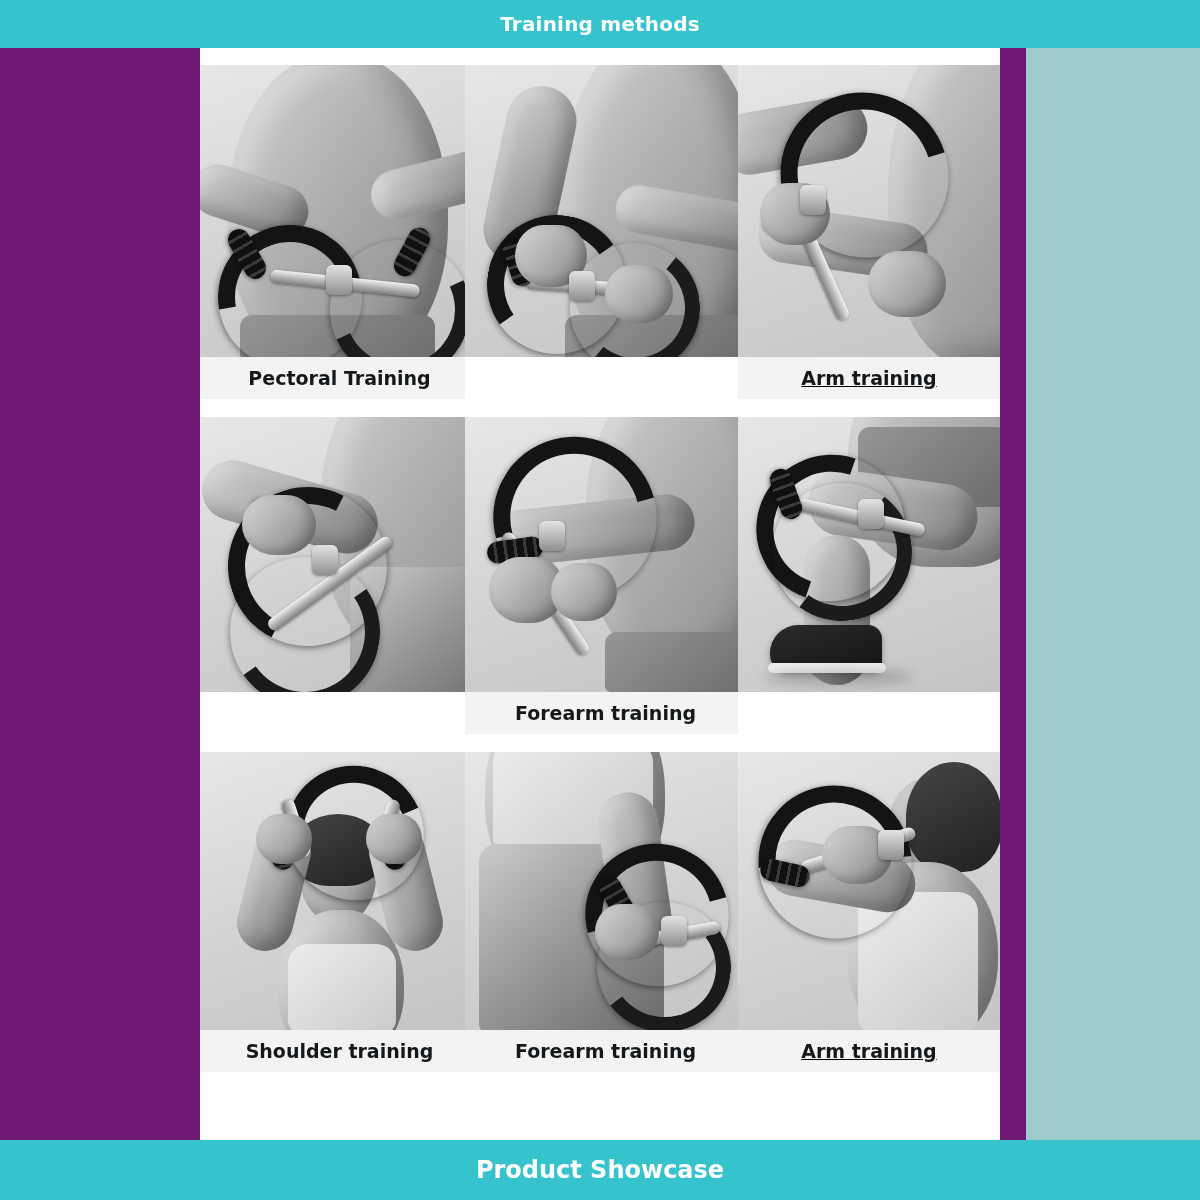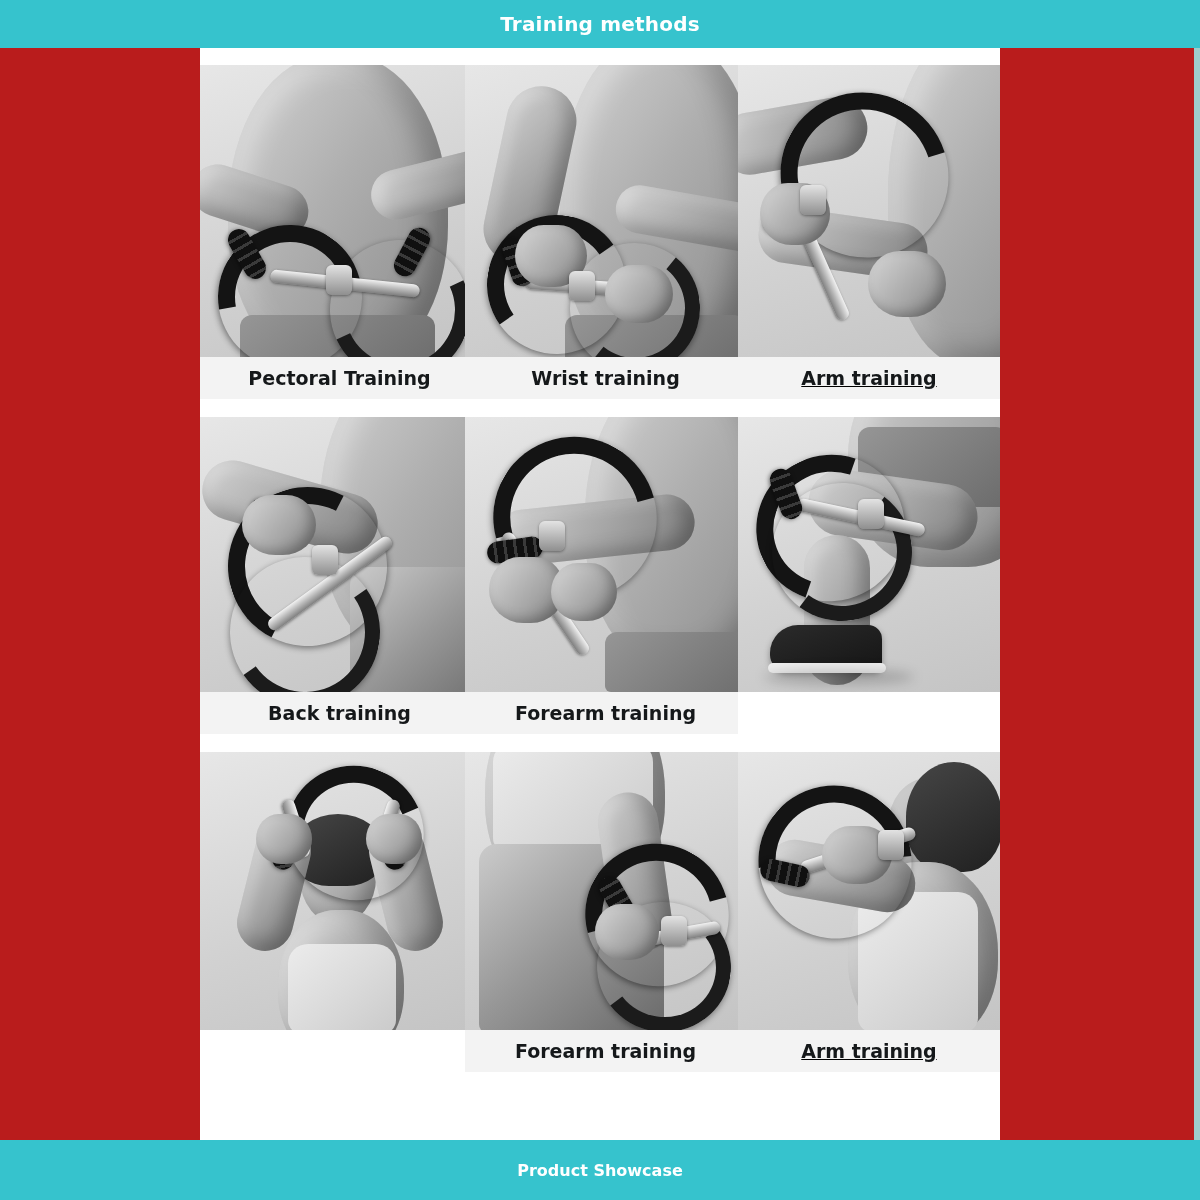--- a/index.html
+++ b/index.html
@@ -8,23 +8,23 @@
   }
   body {
     width: 1200px;
     height: 1200px;
     background: #9fcdcd;
     font-family: "DejaVu Sans", "Liberation Sans", sans-serif;
     overflow: hidden;
   }
   .page {
     position: relative;
-    width: 1194px;
+    width: 1026px;
     height: 1200px;
-    background: #b91c1c;
+    background: #701a75;
   }
 
   
   .banner-top {
     position: absolute;
     left: 0;
     top: 0;
     width: 1200px;
     height: 48px;
     background: #36c3cd;
@@ -46,21 +46,21 @@
     bottom: 0;
     width: 1200px;
     height: 60px;
     background: #36c3cd;
     display: flex;
     align-items: center;
     justify-content: center;
   }
   .banner-bottom .banner-text {
     color: #ffffff;
-    font-size: 16px;
+    font-size: 24px;
     font-weight: bold;
   }
 
   
   .content-col {
     position: absolute;
     left: 200px;
     top: 48px;
     width: 800px;
     height: 1092px;
@@ -279,23 +279,20 @@
               <div class="shorts" style="left:100px; top:250px; width:180px; height:60px;"></div>
               <div class="arc" style="left:22px; top:150px; width:105px; height:105px; transform:rotate(10deg);"></div>
               <div class="arc2" style="left:105px; top:178px; width:100px; height:100px; transform:rotate(-6deg);"></div>
               <div class="bar" style="left:60px; top:215px; width:120px; transform:rotate(4deg);"></div>
               <div class="grip" style="left:28px; top:186px; width:50px; transform:rotate(72deg);"></div>
               <div class="hand" style="left:50px; top:160px; width:72px; height:62px;"></div>
               <div class="hand" style="left:140px; top:200px; width:68px; height:58px;"></div>
               <div class="hub" style="left:104px; top:206px;"></div>
             </div>
           </div>
-          <div class="caption">
-            <span class="caption-text">Wrist training</span>
-          </div>
         </div>
 
         <div class="cell c2">
           <div class="photo">
             <div class="scene">
               <div class="torso" style="left:150px; top:-40px; width:190px; height:340px;"></div>
               <div class="limb" style="left:-20px; top:40px; width:150px; height:62px; transform:rotate(-10deg);"></div>
               <div class="limb" style="left:20px; top:150px; width:170px; height:56px; transform:rotate(8deg);"></div>
               <div class="arc" style="left:42px; top:28px; width:135px; height:130px; transform:rotate(28deg);"></div>
               <div class="bar" style="left:50px; top:120px; width:140px; transform:rotate(66deg); transform-origin:left center;"></div>
@@ -321,23 +318,20 @@
               <div class="torso" style="left:120px; top:-60px; width:210px; height:300px;"></div>
               <div class="limb" style="left:0px; top:60px; width:180px; height:60px; transform:rotate(16deg);"></div>
               <div class="jeans" style="left:150px; top:150px; width:150px; height:140px;"></div>
               <div class="arc" style="left:28px; top:70px; width:125px; height:125px; transform:rotate(-18deg);"></div>
               <div class="arc2" style="left:30px; top:140px; width:120px; height:120px; transform:rotate(10deg);"></div>
               <div class="bar" style="left:55px; top:160px; width:150px; transform:rotate(-36deg);"></div>
               <div class="grip" style="left:46px; top:92px; width:54px; transform:rotate(44deg);"></div>
               <div class="hand" style="left:42px; top:78px; width:74px; height:60px;"></div>
               <div class="hub" style="left:112px; top:128px;"></div>
             </div>
-          </div>
-          <div class="caption">
-            <span class="caption-text">Back training</span>
           </div>
         </div>
 
         <div class="cell c1">
           <div class="photo tall">
             <div class="scene">
               <div class="torso" style="left:120px; top:-50px; width:200px; height:300px;"></div>
               <div class="limb" style="left:30px; top:85px; width:200px; height:56px; transform:rotate(-6deg);"></div>
               <div class="shorts" style="left:140px; top:215px; width:160px; height:60px;"></div>
               <div class="arc" style="left:28px; top:20px; width:130px; height:128px; transform:rotate(30deg);"></div>
@@ -388,20 +382,23 @@
               <div class="limb" style="left:178px; top:70px; width:56px; height:130px; border-radius:34px; transform:rotate(-14deg);"></div>
               <div class="arc" style="left:86px; top:14px; width:104px; height:100px; transform:rotate(22deg);"></div>
               <div class="bar" style="left:66px; top:70px; width:60px; transform:rotate(72deg);"></div>
               <div class="bar" style="left:156px; top:70px; width:60px; transform:rotate(-72deg);"></div>
               <div class="grip" style="left:60px; top:86px; width:42px; transform:rotate(78deg);"></div>
               <div class="grip" style="left:176px; top:86px; width:42px; transform:rotate(-78deg);"></div>
               <div class="hand" style="left:56px; top:62px; width:56px; height:50px;"></div>
               <div class="hand" style="left:166px; top:62px; width:56px; height:50px;"></div>
             </div>
           </div>
+          <div class="caption">
+            <span class="caption-text">Shoulder training</span>
+          </div>
         </div>
 
         <div class="cell c1">
           <div class="photo third">
             <div class="scene">
               <div class="torso" style="left:20px; top:-70px; width:180px; height:220px;"></div>
               <div class="top-garment" style="left:28px; top:-10px; width:160px; height:110px;"></div>
               <div class="jeans" style="left:14px; top:92px; width:185px; height:190px;"></div>
               <div class="limb" style="left:140px; top:40px; width:60px; height:160px; border-radius:34px; transform:rotate(-8deg);"></div>
               <div class="arc" style="left:120px; top:92px; width:110px; height:108px; transform:rotate(30deg);"></div>

